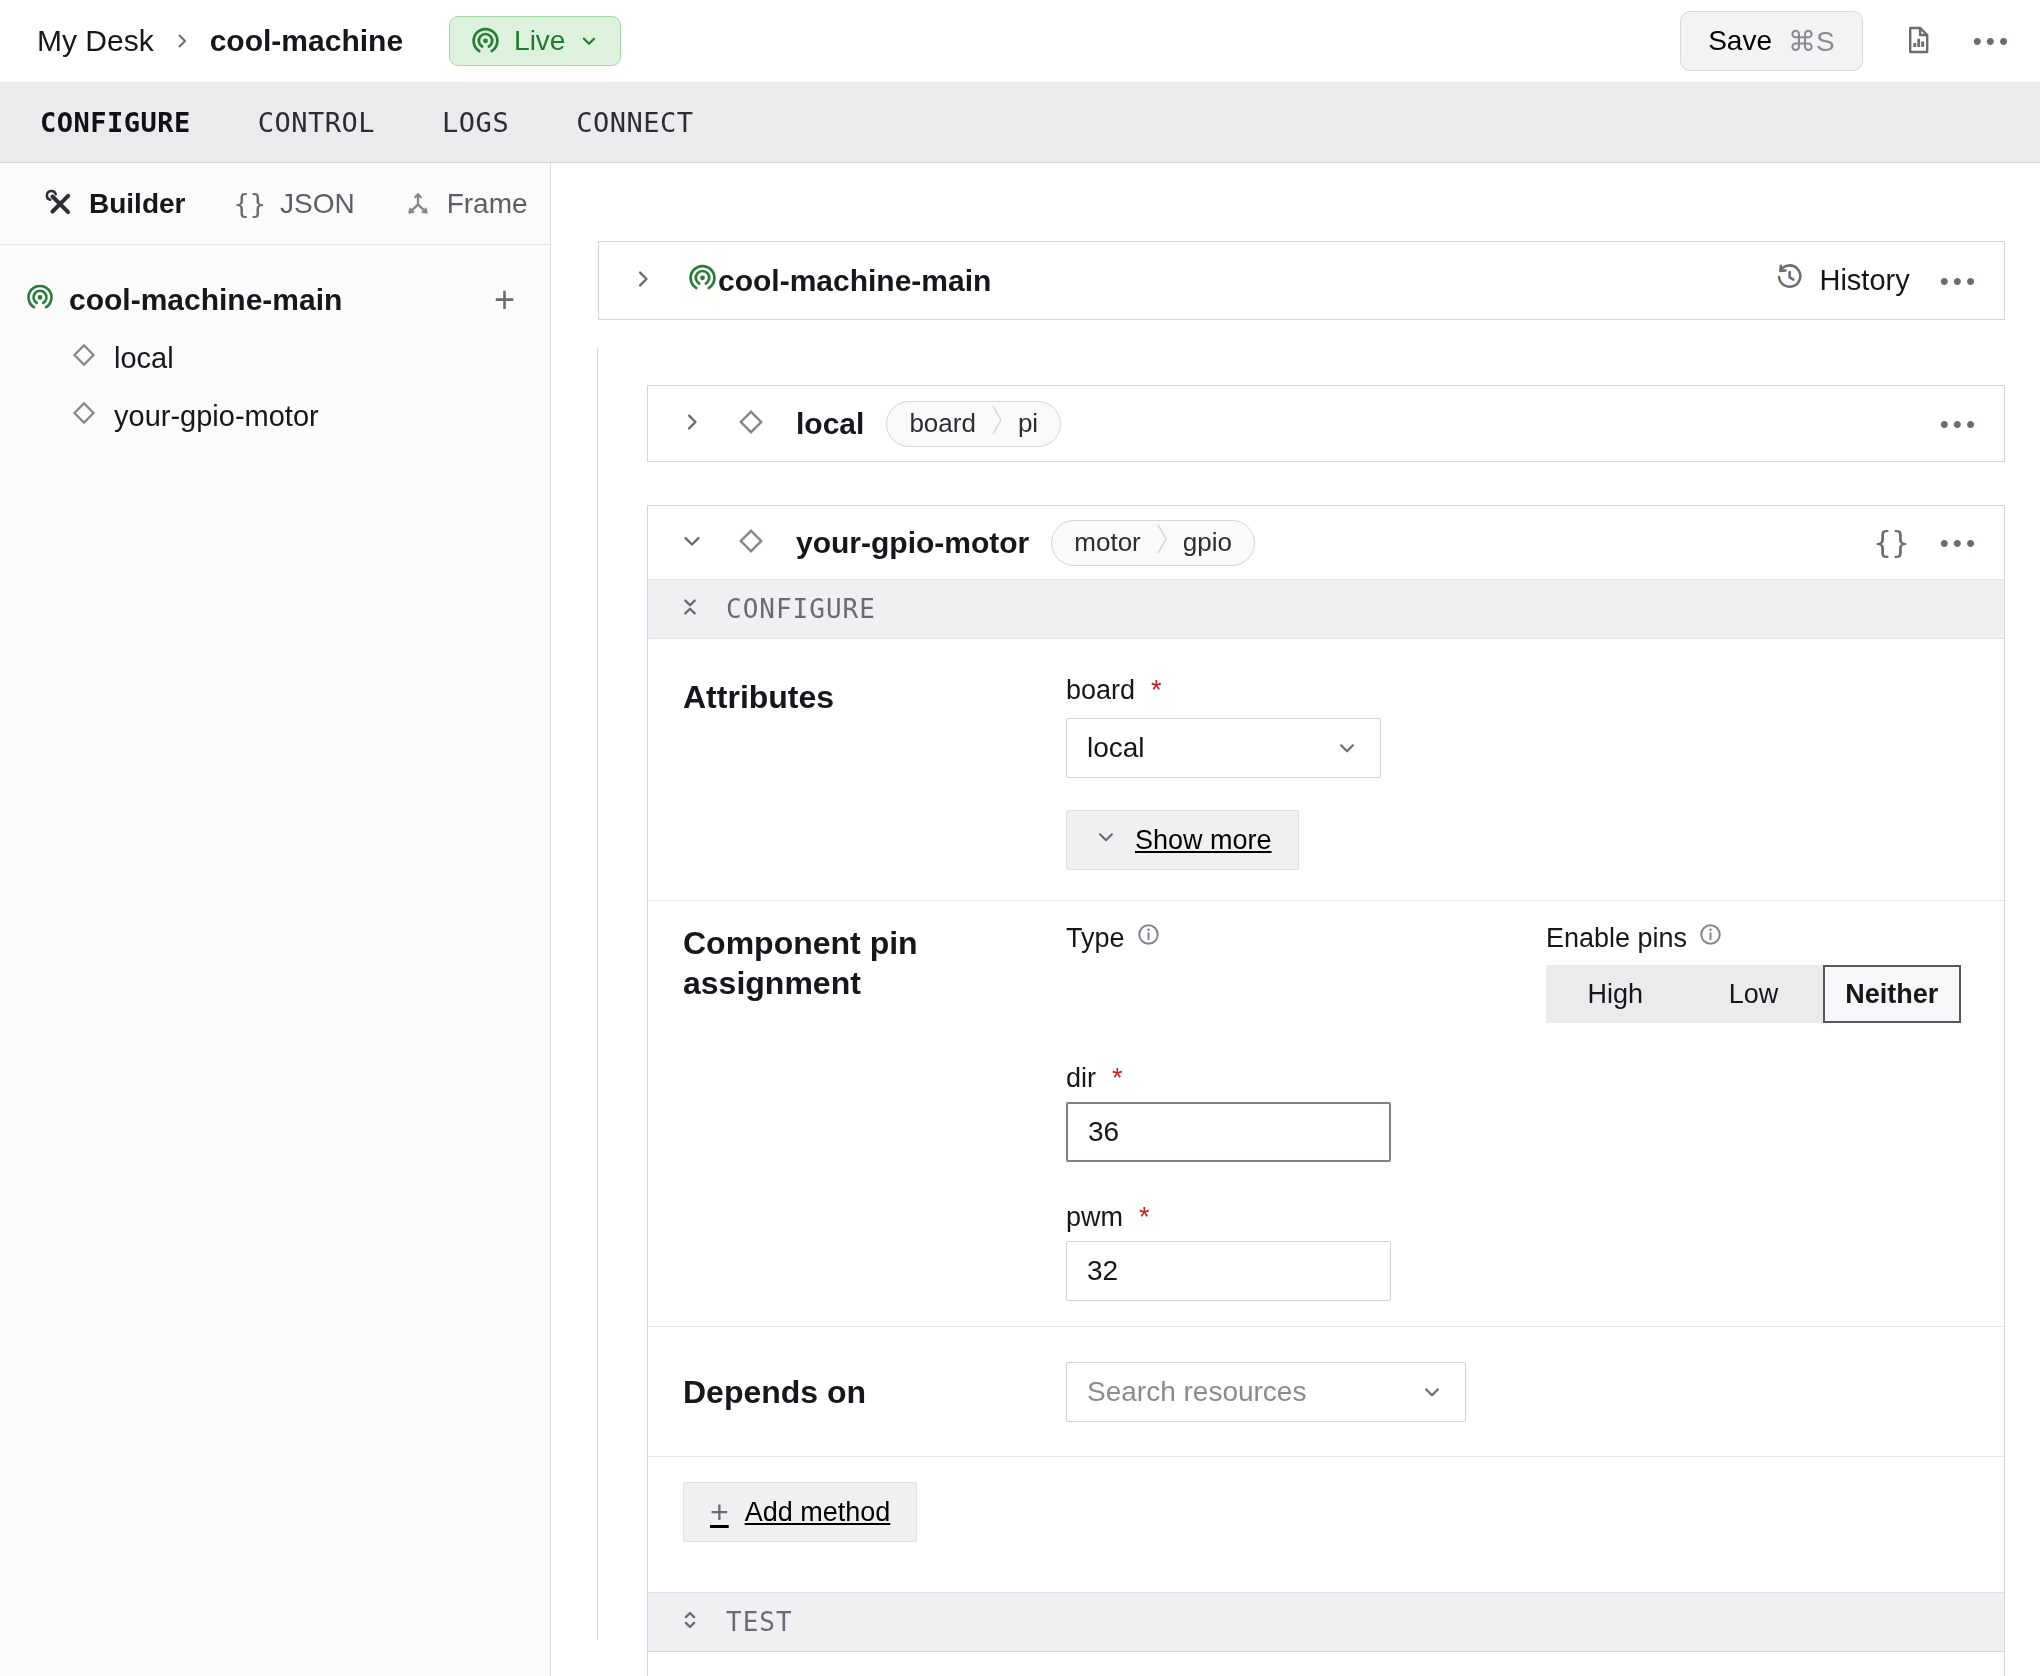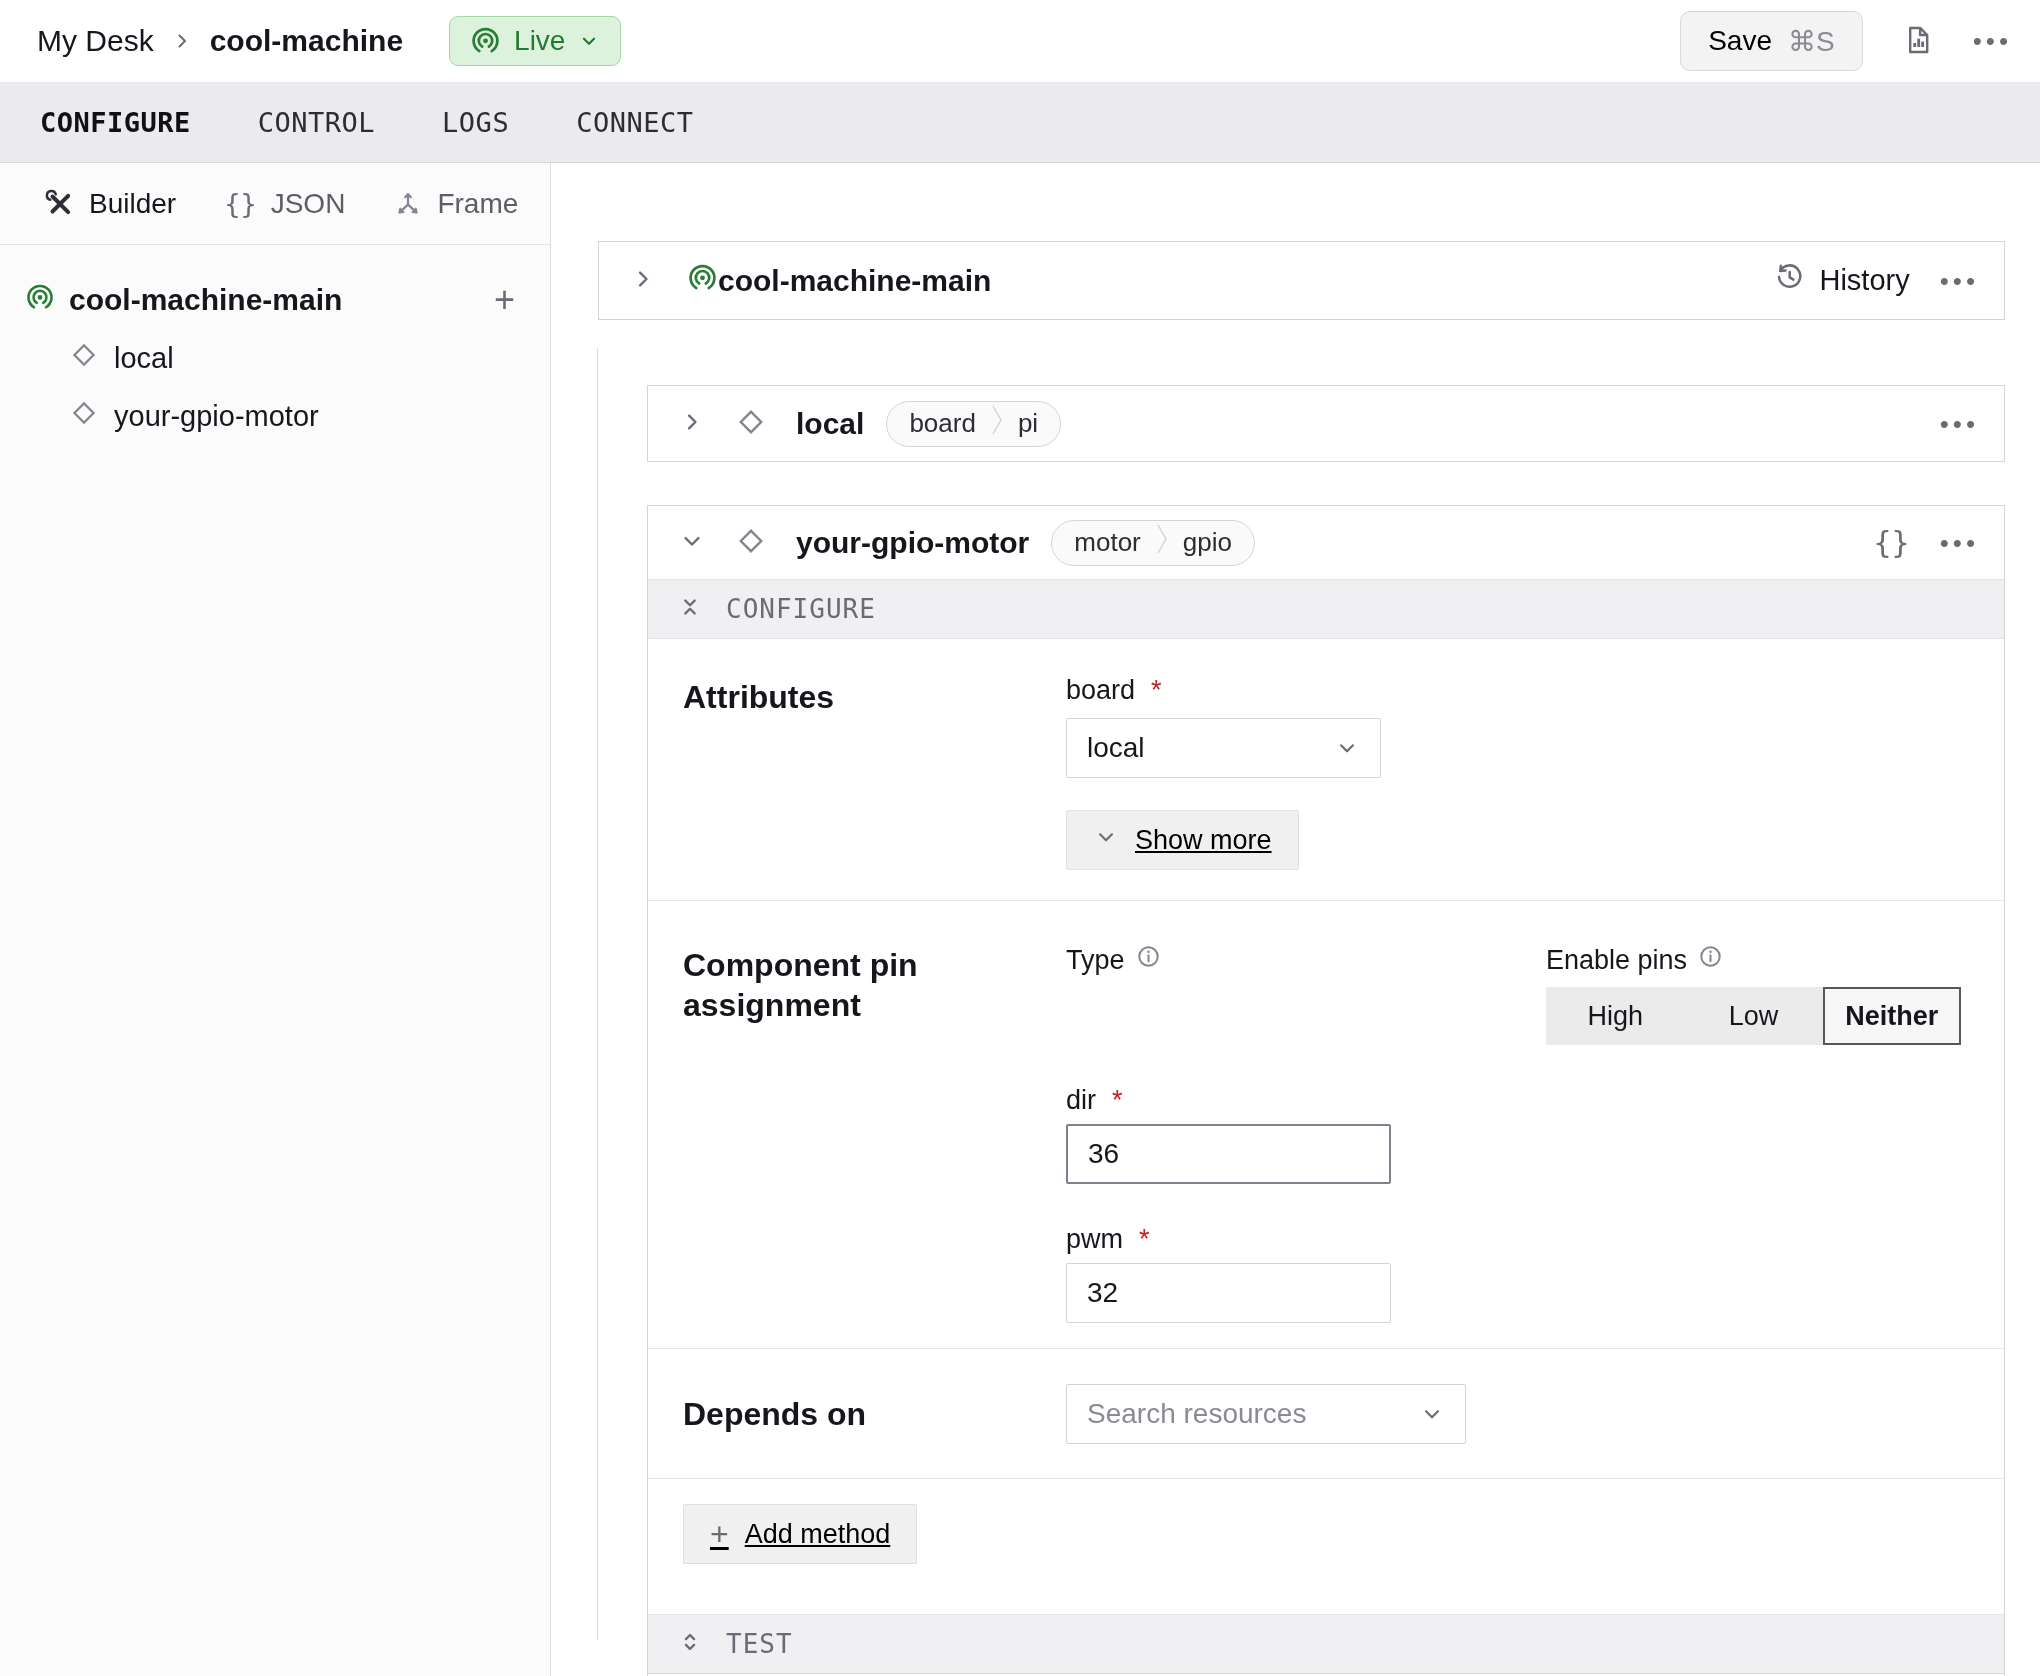--- a/index.html
+++ b/index.html
@@ -27,21 +27,21 @@
   .tabbar { height:81px; background:#ebebed; border-bottom:1px solid #d6d6d8; display:flex; align-items:center;
     padding-left:40px; gap:67px; flex-shrink:0; font-family:"DejaVu Sans Mono", monospace; font-size:27px; color:#2c2c33; }
   .tab { cursor:pointer; letter-spacing:0.5px; }
   .tab.active { font-weight:700; color:#101015; }
 
   
   .body { flex:1; display:flex; min-height:0; }
   .sidebar { width:551px; flex-shrink:0; background:#fbfbfc; border-right:1px solid #dcdcde; display:flex; flex-direction:column; }
   .mode-row { height:82px; border-bottom:1px solid #e3e3e5; display:flex; align-items:center; padding-left:45px; gap:48px; }
   .mode-item { display:flex; align-items:center; gap:14px; font-size:28px; color:#5d5d66; cursor:pointer; }
-  .mode-item.active { color:#16161d; font-weight:400; }
+  .mode-item.active { color:#16161d; font-weight:700; }
   .mode-item svg, .mode-item .braces { display:block; }
   .braces { font-family:"DejaVu Sans Mono", monospace; font-size:27px; color:#6b6b76; font-weight:400; }
 
   .tree { padding-top:26px; }
   .tree-root { height:58px; display:flex; align-items:center; padding:0 35px 0 25px; cursor:pointer; }
   .tree-root-label { margin-left:14px; font-size:30px; font-weight:700; }
   .tree-add { margin-left:auto; font-size:36px; font-weight:300; color:#6b6b76; cursor:pointer; line-height:1; }
   .tree-child { height:58px; display:flex; align-items:center; padding-left:70px; gap:16px; font-size:29px; cursor:pointer; }
 
   
@@ -76,21 +76,21 @@
   .req { color:#c5221f; margin-left:6px; }
   .select-box { height:60px; background:#fff; border:1px solid #d4d4d8; border-radius:2px; display:flex; align-items:center;
     padding:0 20px; font-size:28px; cursor:pointer; }
   .select-box .chev { margin-left:auto; display:flex; }
   .w315 { width:315px; } .w400 { width:400px; }
   .placeholder { color:#8a8a94; }
 
   .ghost-btn { margin-top:32px; height:60px; display:inline-flex; align-items:center; gap:16px; padding:0 26px;
     background:#f0f0f1; border:1px solid #e0e0e2; border-radius:2px; font-size:27px; cursor:pointer; width:max-content;text-decoration:underline; }
 
-  .pin-section { padding:42px 35px 25px; }
+  .pin-section { padding:20px 35px 25px; }
   .toggle-groups { display:flex; }
   .toggle-group { width:415px; margin-right:65px; }
   .seg-row { display:flex; height:58px; }
   .seg { flex:1; display:flex; align-items:center; justify-content:center; font-size:27px; background:#ebebec;
     border:2px solid transparent; cursor:pointer; color:#16161d; }
   .seg.selected { background:#f7f7f8; border:2px solid #565660; font-weight:700; z-index:1; }
   .text-input { height:60px; width:325px; border:1px solid #d4d4d8; border-radius:2px; font-size:28px; padding:0 20px;
     font-family:"Liberation Sans", sans-serif; color:#16161d; background:#fff; }
   .text-input.focused { border:2px solid #80808c; }
   .mt40 { margin-top:40px; } .mb8 { margin-bottom:8px !important; } .mb10 { margin-bottom:10px !important; }

